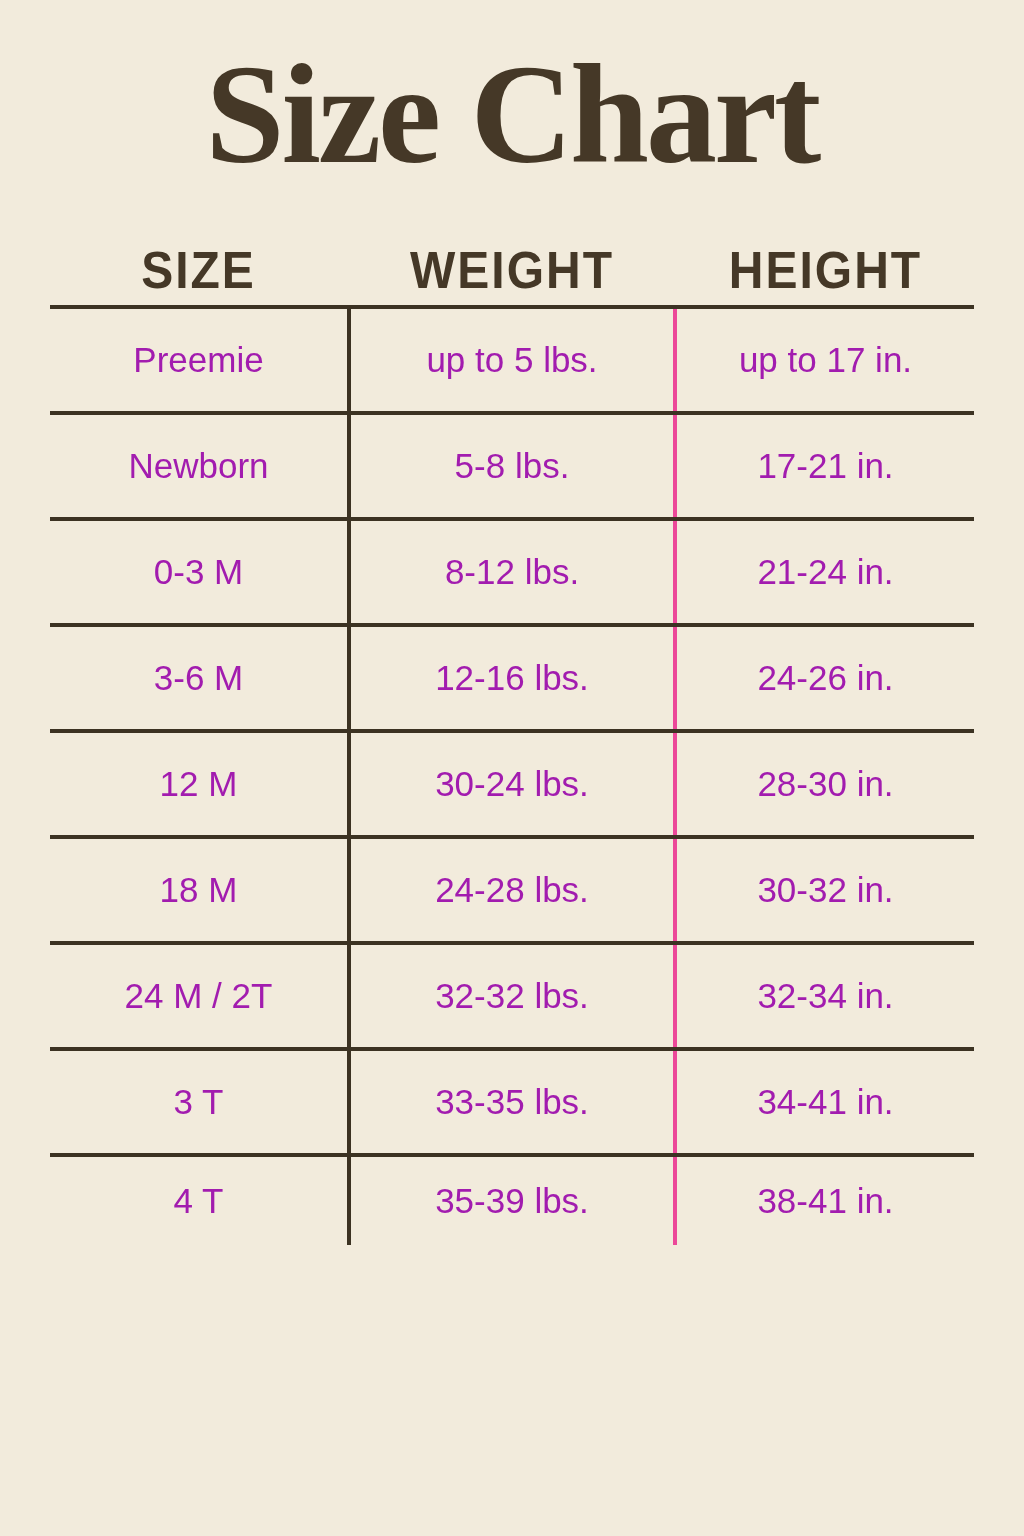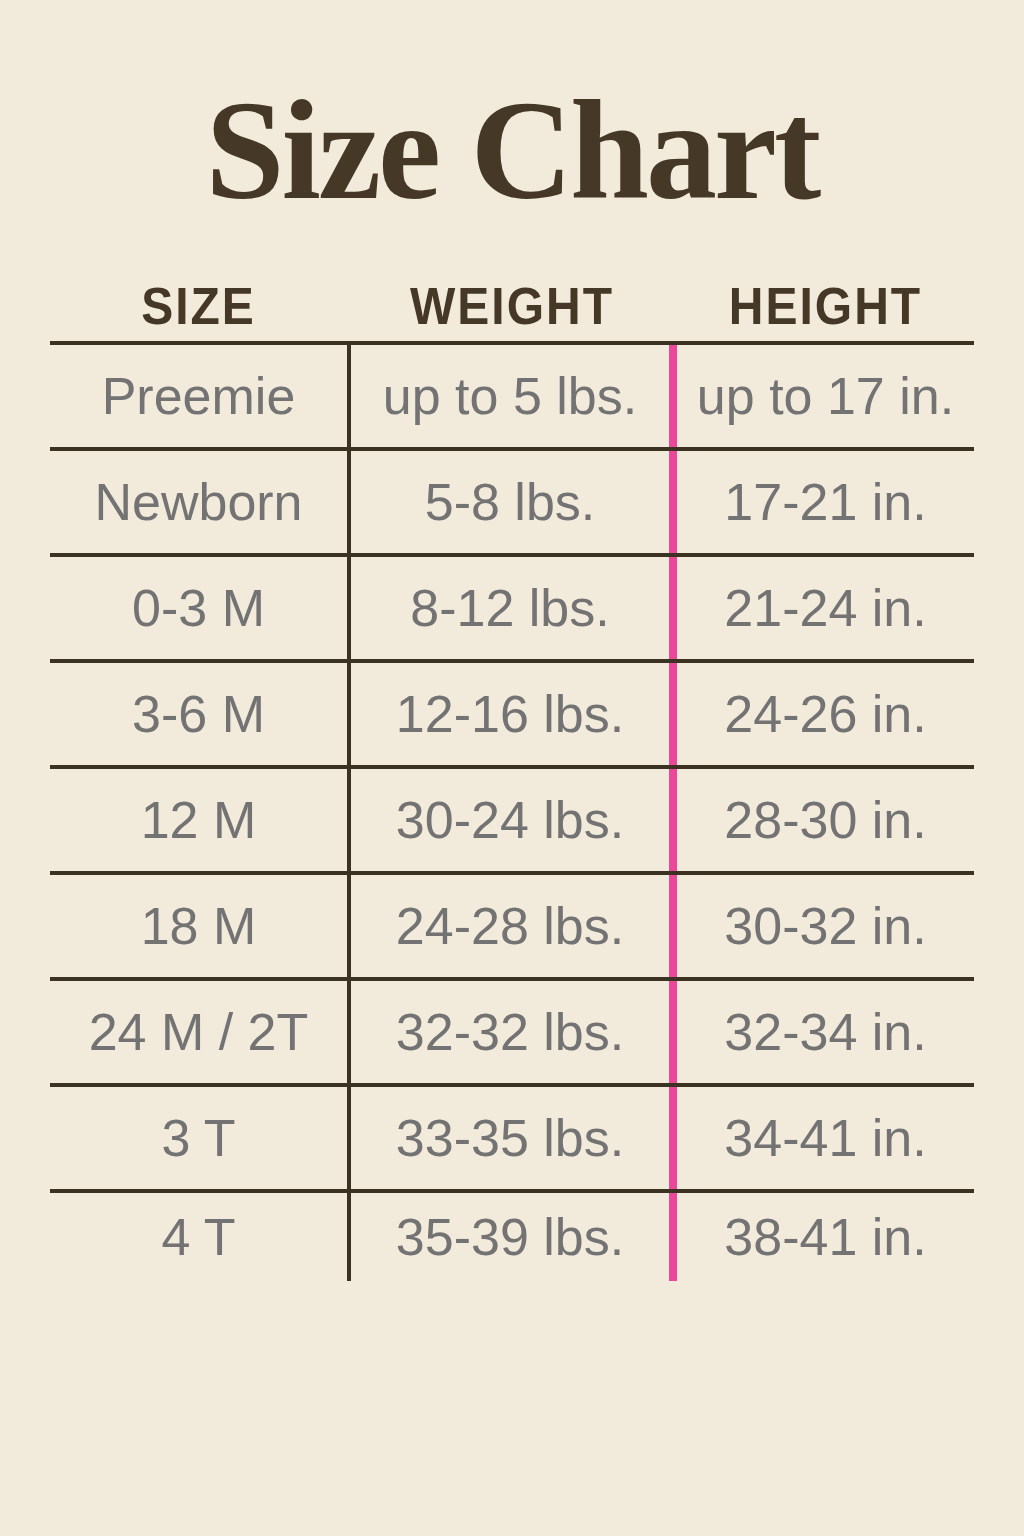--- a/index.html
+++ b/index.html
@@ -14,21 +14,21 @@
     color: #473a29;
     overflow: hidden;
   }
   .page {
     width: 1024px;
     height: 1536px;
     position: relative;
   }
   .page-title {
     margin: 0;
-    padding-top: 76px;
+    padding-top: 40px;
     text-align: center;
     font-family: "Liberation Serif", serif;
     font-weight: 700;
     font-size: 142px;
     line-height: 1.05;
     letter-spacing: -3px;
     color: #453827;
   }
   .size-table {
     width: 924px;
@@ -54,26 +54,26 @@
     height: 102px;
     align-items: stretch;
   }
   .trow:last-child {
     height: 88px;
   }
   .cell {
     display: flex;
     align-items: center;
     justify-content: center;
-    font-size: 52px;
-    color: #737373;
+    font-size: 35px;
+    color: #a21caf;
     box-sizing: border-box;
   }
   .col-size   { width: 297px; }
-  .col-weight { width: 330px; border-left: 4px solid #3c3222; border-right: 8px solid #ec4899; }
+  .col-weight { width: 330px; border-left: 4px solid #3c3222; border-right: 4px solid #ec4899; }
   .col-height { width: 297px; }
   .th.col-weight { border: none; }
 </style>
 </head>
 <body>
 
 <div class="page">
   <h1 class="page-title">Size Chart</h1>
 
   <div class="size-table">

